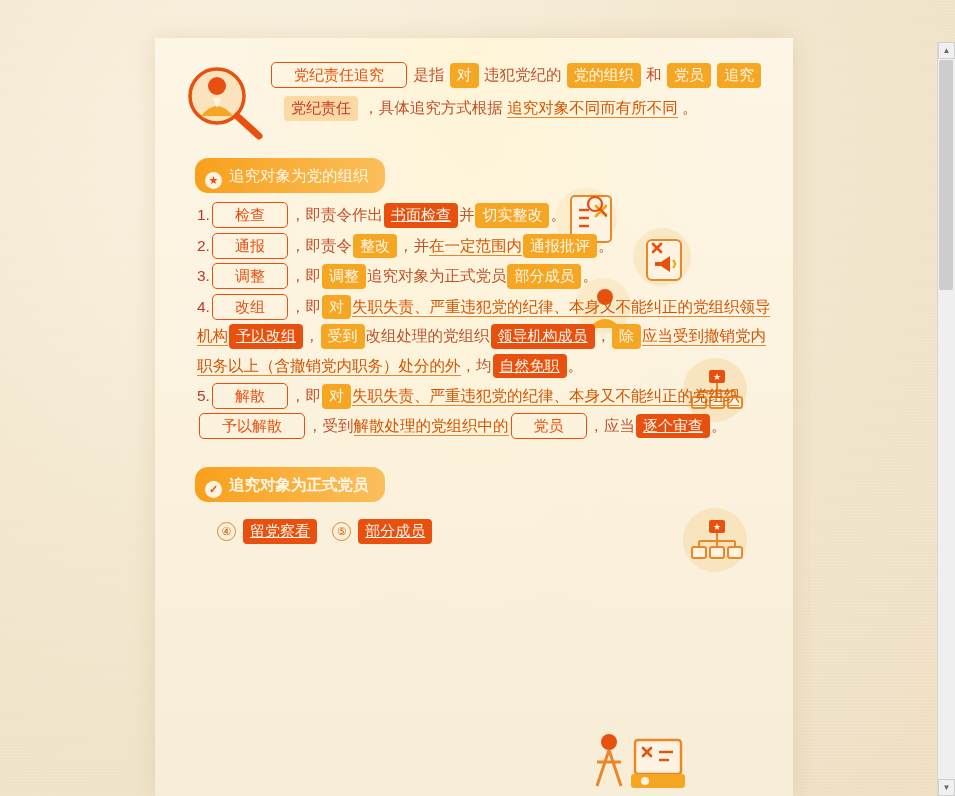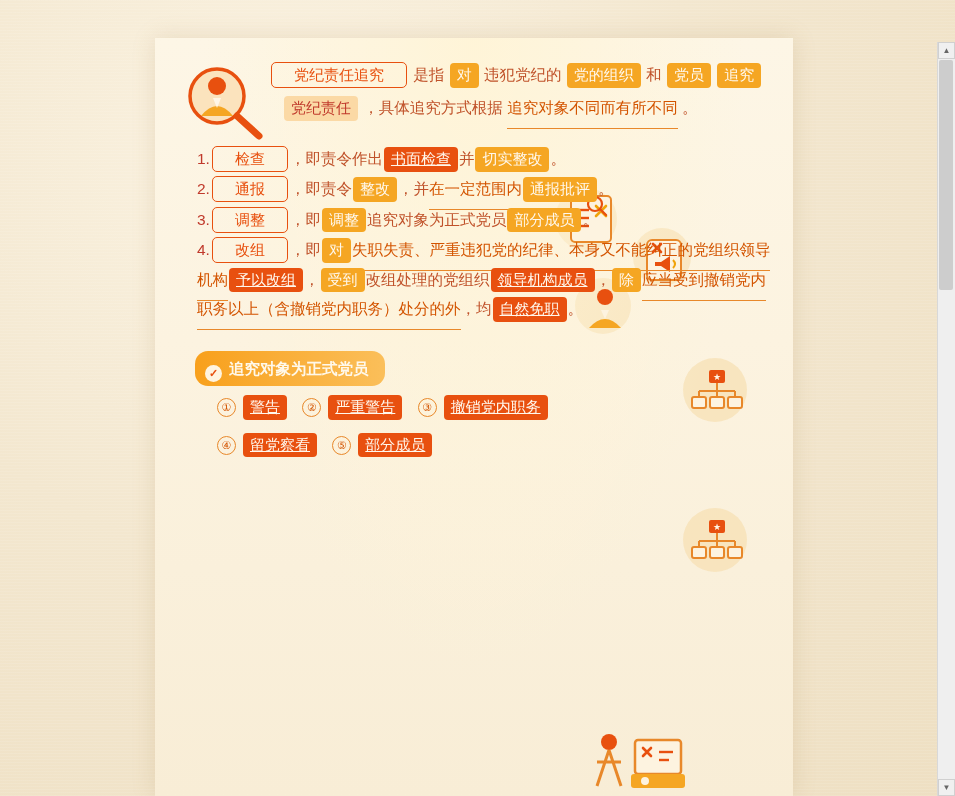--- a/index.html
+++ b/index.html
@@ -95,21 +95,21 @@
     color: #e8500f;
     border-radius: 5px;
     padding: 0 22px;
     margin: 0 2px;
     font-size: 15px;
     line-height: 1.6;
   }
   .uline {
     color: #d35400;
     border-bottom: 1.5px solid #e8882a;
-    padding-bottom: 12px;
+    padding-bottom: 1px;
   }
   .num { color: #c0392b; }
   
   .intro {
     position: relative;
     min-height: 78px;
     padding-left: 92px;
     margin-bottom: 6px;
   }
   .intro-line { margin: 0 0 4px 0; }
@@ -299,49 +299,50 @@
       </div>
       <div class="intro-line2">
         <span class="pill-lt">党纪责任</span>
         <span class="plain">，具体追究方式根据</span>
         <span class="uline">追究对象不同而有所不同</span>
         <span class="plain">。</span>
       </div>
     </div>
 
     
+    <div class="section-head">
+      <span class="badge">★</span><span>追究对象为党的组织</span>
+    </div>
 
     <div class="item">
       <span class="num">1.</span><span class="box">检查</span><span class="plain">，即责令作出</span><span class="pill">书面检查</span><span class="plain">并</span><span class="pill-soft">切实整改</span><span class="plain">。</span>
     </div>
 
     <div class="item">
       <span class="num">2.</span><span class="box">通报</span><span class="plain">，即责令</span><span class="pill-soft">整改</span><span class="plain">，并</span><span class="uline">在一定范围内</span><span class="pill-soft">通报批评</span><span class="plain">。</span>
     </div>
 
     <div class="item">
       <span class="num">3.</span><span class="box">调整</span><span class="plain">，即</span><span class="pill-soft">调整</span><span class="plain">追究对象为正式党员</span><span class="pill-soft">部分成员</span><span class="plain">。</span>
     </div>
 
     <div class="item">
       <span class="num">4.</span><span class="box">改组</span><span class="plain">，即</span><span class="pill-soft">对</span><span class="uline">失职失责、严重违犯党的纪律、本身又不能纠正的党组织领导机构</span><span class="pill">予以改组</span><span class="plain">，</span><span class="pill-soft">受到</span><span class="plain">改组处理的党组织</span><span class="pill">领导机构成员</span><span class="plain">，</span><span class="pill-soft">除</span><span class="uline">应当受到撤销党内职务以上（含撤销党内职务）处分的外</span><span class="plain">，均</span><span class="pill">自然免职</span><span class="plain">。</span>
     </div>
 
+    <div class="item">
+      <span class="num">5.</span><span class="box">解散</span><span class="plain">，即</span><span class="pill-soft">对</span><span class="uline">失职失责、严重违犯党的纪律、本身又不能纠正的党组织</span><span class="box">予以解散</span><span class="plain">，受到</span><span class="uline">解散处理的党组织中的</span><span class="box">党员</span><span class="plain">，应当</span><span class="pill">逐个审查</span><span class="plain">。</span>
+    </div>
 
     
     <div class="section-head" style="margin-top:26px;font-weight:bold;">
       <span class="badge">✓</span><span>追究对象为正式党员</span>
     </div>
 
 
-    <div class="sub-item">
-      <span class="circ">①</span><span class="pill">警告</span>
-      <span class="circ" style="margin-left:10px;">②</span><span class="pill">严重警告</span>
-      <span class="circ" style="margin-left:10px;">③</span><span class="pill">撤销党内职务</span>
-    </div>
 
     <div class="sub-item" style="margin-top:8px;">
       <span class="circ">④</span><span class="pill">留党察看</span>
       <span class="circ" style="margin-left:10px;">⑤</span><span class="pill">部分成员</span>
     </div>
 
   </div>
 </div>
 
 <div id="scrollbar">

